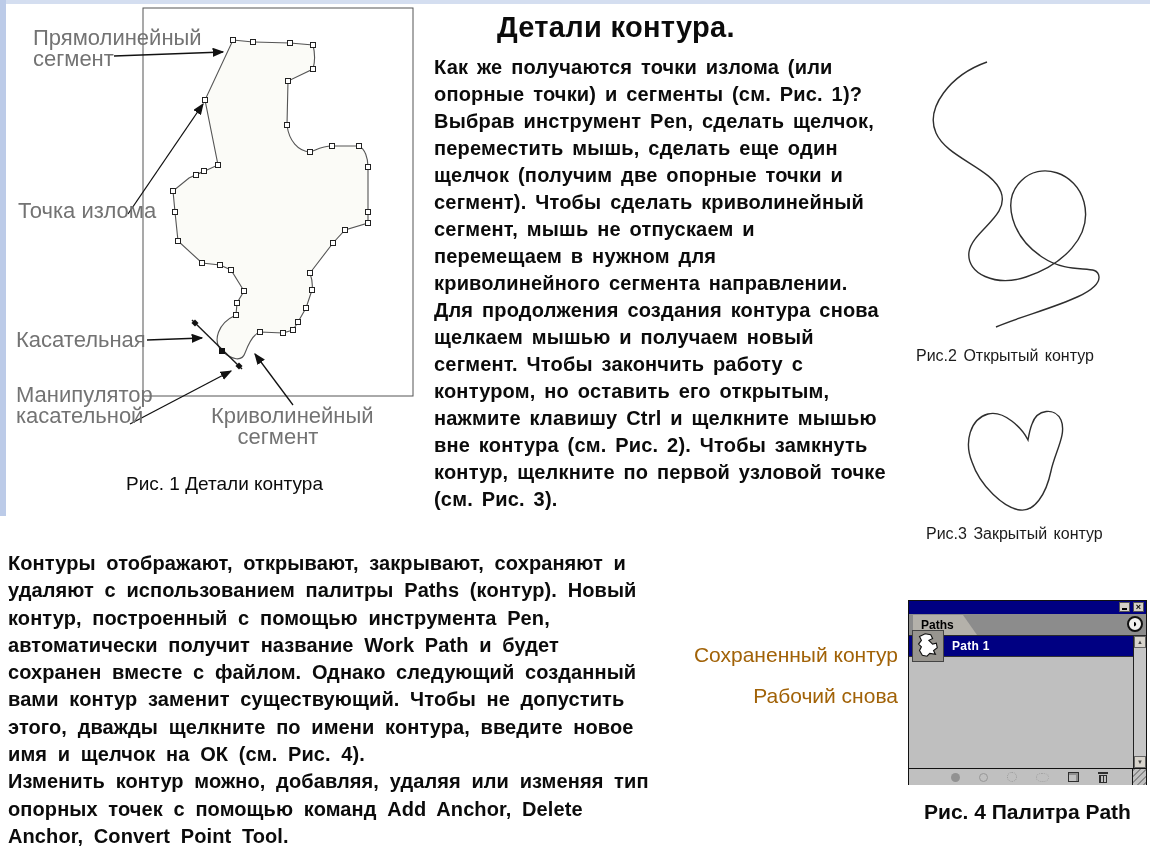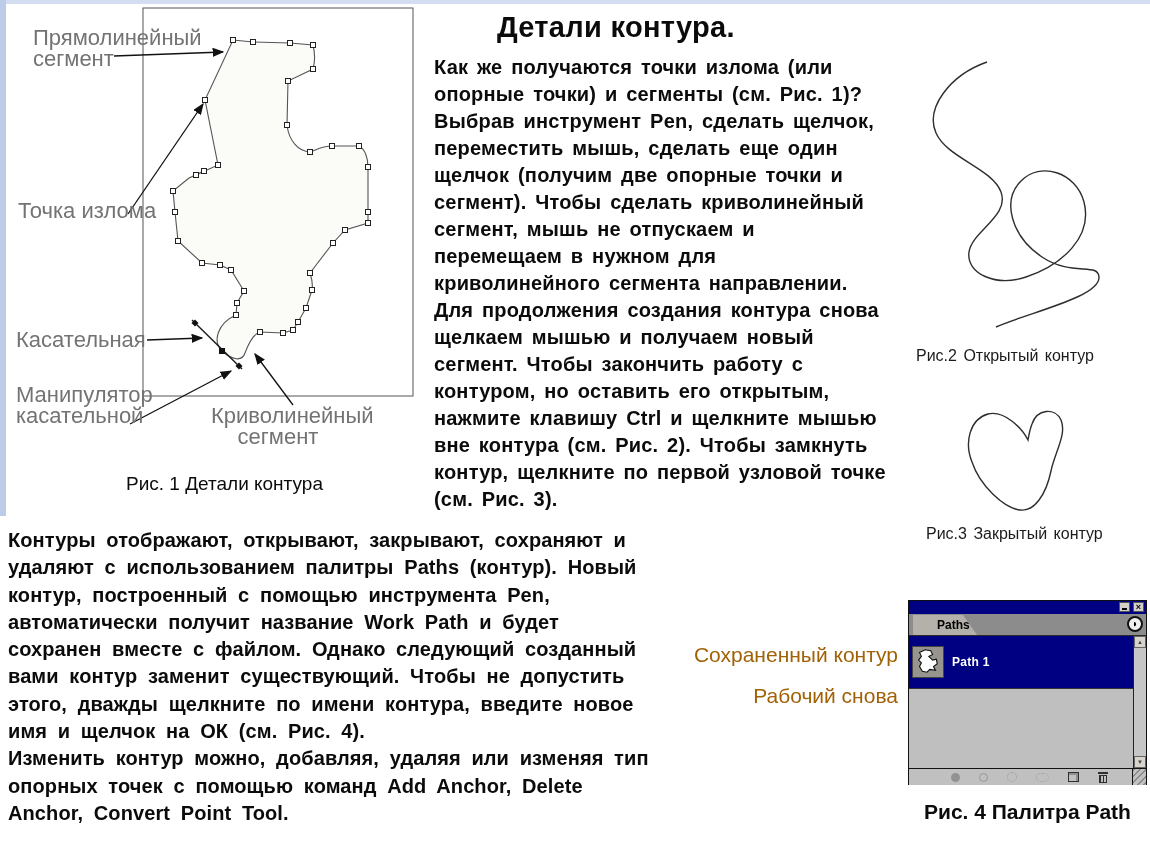--- a/index.html
+++ b/index.html
@@ -7,21 +7,21 @@
     width:1150px;height:864px;position:relative;background:#ffffff;
     font-family:"Liberation Sans",sans-serif;overflow:hidden;color:#0b0b0b;
   }
   .edge-top{position:absolute;left:0;top:0;width:1150px;height:4px;background:#d4def0}
   .edge-left{position:absolute;left:0;top:0;width:6px;height:516px;background:#bccbe8}
 
   #title{position:absolute;left:497px;top:11px;font-size:29px;font-weight:bold;letter-spacing:.3px}
 
   .par{position:absolute;font-weight:bold;white-space:pre-line;color:#0b0b0b}
   #intro{left:434px;top:54px;width:486px;font-size:20px;line-height:27px;word-spacing:3px;letter-spacing:.2px}
-  #bottompar{left:8px;top:527px;width:706px;font-size:20px;line-height:27.3px;word-spacing:5px;letter-spacing:.1px}
+  #bottompar{left:8px;top:550px;width:706px;font-size:20px;line-height:27.3px;word-spacing:5px;letter-spacing:.1px}
 
   .f1label{position:absolute;font-size:22px;line-height:21px;color:#737373;white-space:pre-line}
   #lbl-straight{left:33px;top:27px}
   #lbl-corner{left:18px;top:200px}
   #lbl-tangent{left:16px;top:329px}
   #lbl-handle{left:16px;top:384px}
   #lbl-curved{left:211px;top:405px;width:134px;text-align:center}
   #cap1{position:absolute;left:126px;top:473px;width:260px;text-align:left;font-size:19px;font-weight:normal;white-space:nowrap}
 
   .figcap{position:absolute;font-size:16px;color:#1b1b1b;word-spacing:2px;white-space:nowrap}
@@ -43,25 +43,25 @@
     background:#c0c0c0;border:1px solid #111;box-sizing:border-box;font-family:"Liberation Sans",sans-serif}
   .pal-titlebar{height:13px;background:#000082;position:relative}
   .pal-btn{position:absolute;top:1px;width:11px;height:10px;background:#d4d0c8;border:1px solid #555;
     box-sizing:border-box;font-size:9px;line-height:8px;text-align:center;color:#000;font-weight:bold}
   .pal-btn.min{right:16px}
   .pal-btn.cls{right:2px}
   .minbar{position:absolute;left:2px;right:2px;bottom:1px;height:2px;background:#000}
   .pal-tabstrip{height:21px;background:#8c8c8c;position:relative;border-bottom:1px solid #2a2a2a}
   .pal-tab{position:absolute;left:4px;top:1px;height:20px;width:64px;background:#b4b1aa;
     clip-path:polygon(0 0,50px 0,64px 100%,0 100%);
-    font-size:12px;font-weight:bold;color:#000;line-height:20px;padding-left:24px;box-sizing:border-box}
+    font-size:12px;font-weight:bold;color:#000;line-height:20px;padding-left:8px;box-sizing:border-box}
   .pal-menu{position:absolute;right:3px;top:2px;width:16px;height:16px;border:2px solid #111;border-radius:50%;
     background:#f2f1ee;box-sizing:border-box;font-size:10px;line-height:11px;text-align:center;color:#000}
   .pal-rows{position:relative;height:132px;background:#bfbfbf}
-  .pal-row{height:53px;display:flex;align-items:center;border-bottom:1px solid #333;padding-right:14px;box-sizing:border-box}
+  .pal-row{height:21px;display:flex;align-items:center;border-bottom:1px solid #333;padding-right:14px;box-sizing:border-box}
   .pal-row.selected{background:#000082}
   .thumb{width:30px;height:30px;background:#98958f;border:1px solid #444;margin:2px 8px 2px 3px;flex:0 0 auto}
   .thumb svg{position:static}
   .rowlabel{font-size:12px;font-weight:bold;color:#fff;letter-spacing:.3px}
   .rowlabel.work{font-size:11px;font-weight:normal;font-style:italic;color:#1c1c1c}
   .pal-scroll{position:absolute;right:0;top:0;bottom:0;width:13px;background:#c6c6c6;border-left:1px solid #222;box-sizing:border-box}
   .scrollbtn{position:absolute;left:0;right:0;height:12px;background:#d8d4cc;border:1px solid #666;box-sizing:border-box;
     font-size:6px;line-height:10px;text-align:center;color:#444}
   .scrollbtn.top{top:0}
   .scrollbtn.bot{bottom:0}

